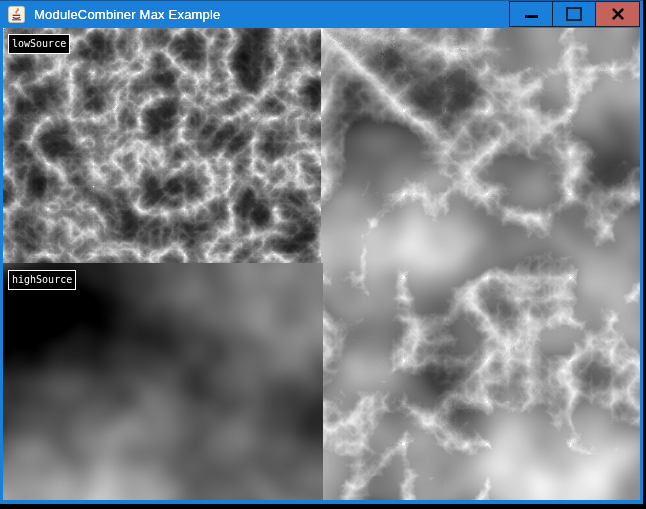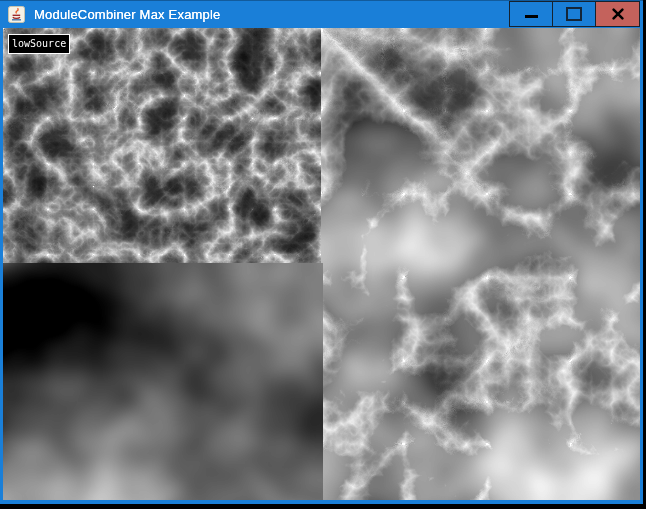--- a/index.html
+++ b/index.html
@@ -139,16 +139,17 @@
           <feColorMatrix type="matrix" values="1 0 0 0 0  1 0 0 0 0  1 0 0 0 0  0 0 0 0 1"></feColorMatrix>
           <feGaussianBlur stdDeviation="6"></feGaussianBlur>
           <feComponentTransfer>
             <feFuncR type="linear" slope="1.5" intercept="-0.4"></feFuncR>
             <feFuncG type="linear" slope="1.5" intercept="-0.4"></feFuncG>
             <feFuncB type="linear" slope="1.5" intercept="-0.4"></feFuncB>
           </feComponentTransfer>
         </filter>
         <rect width="320" height="237" filter="url(#fHigh)"></rect>
       </svg>
+      <span class="plabel">highSource</span>
     </div>
 
   </div>
 </div>
 
 </body></html>

